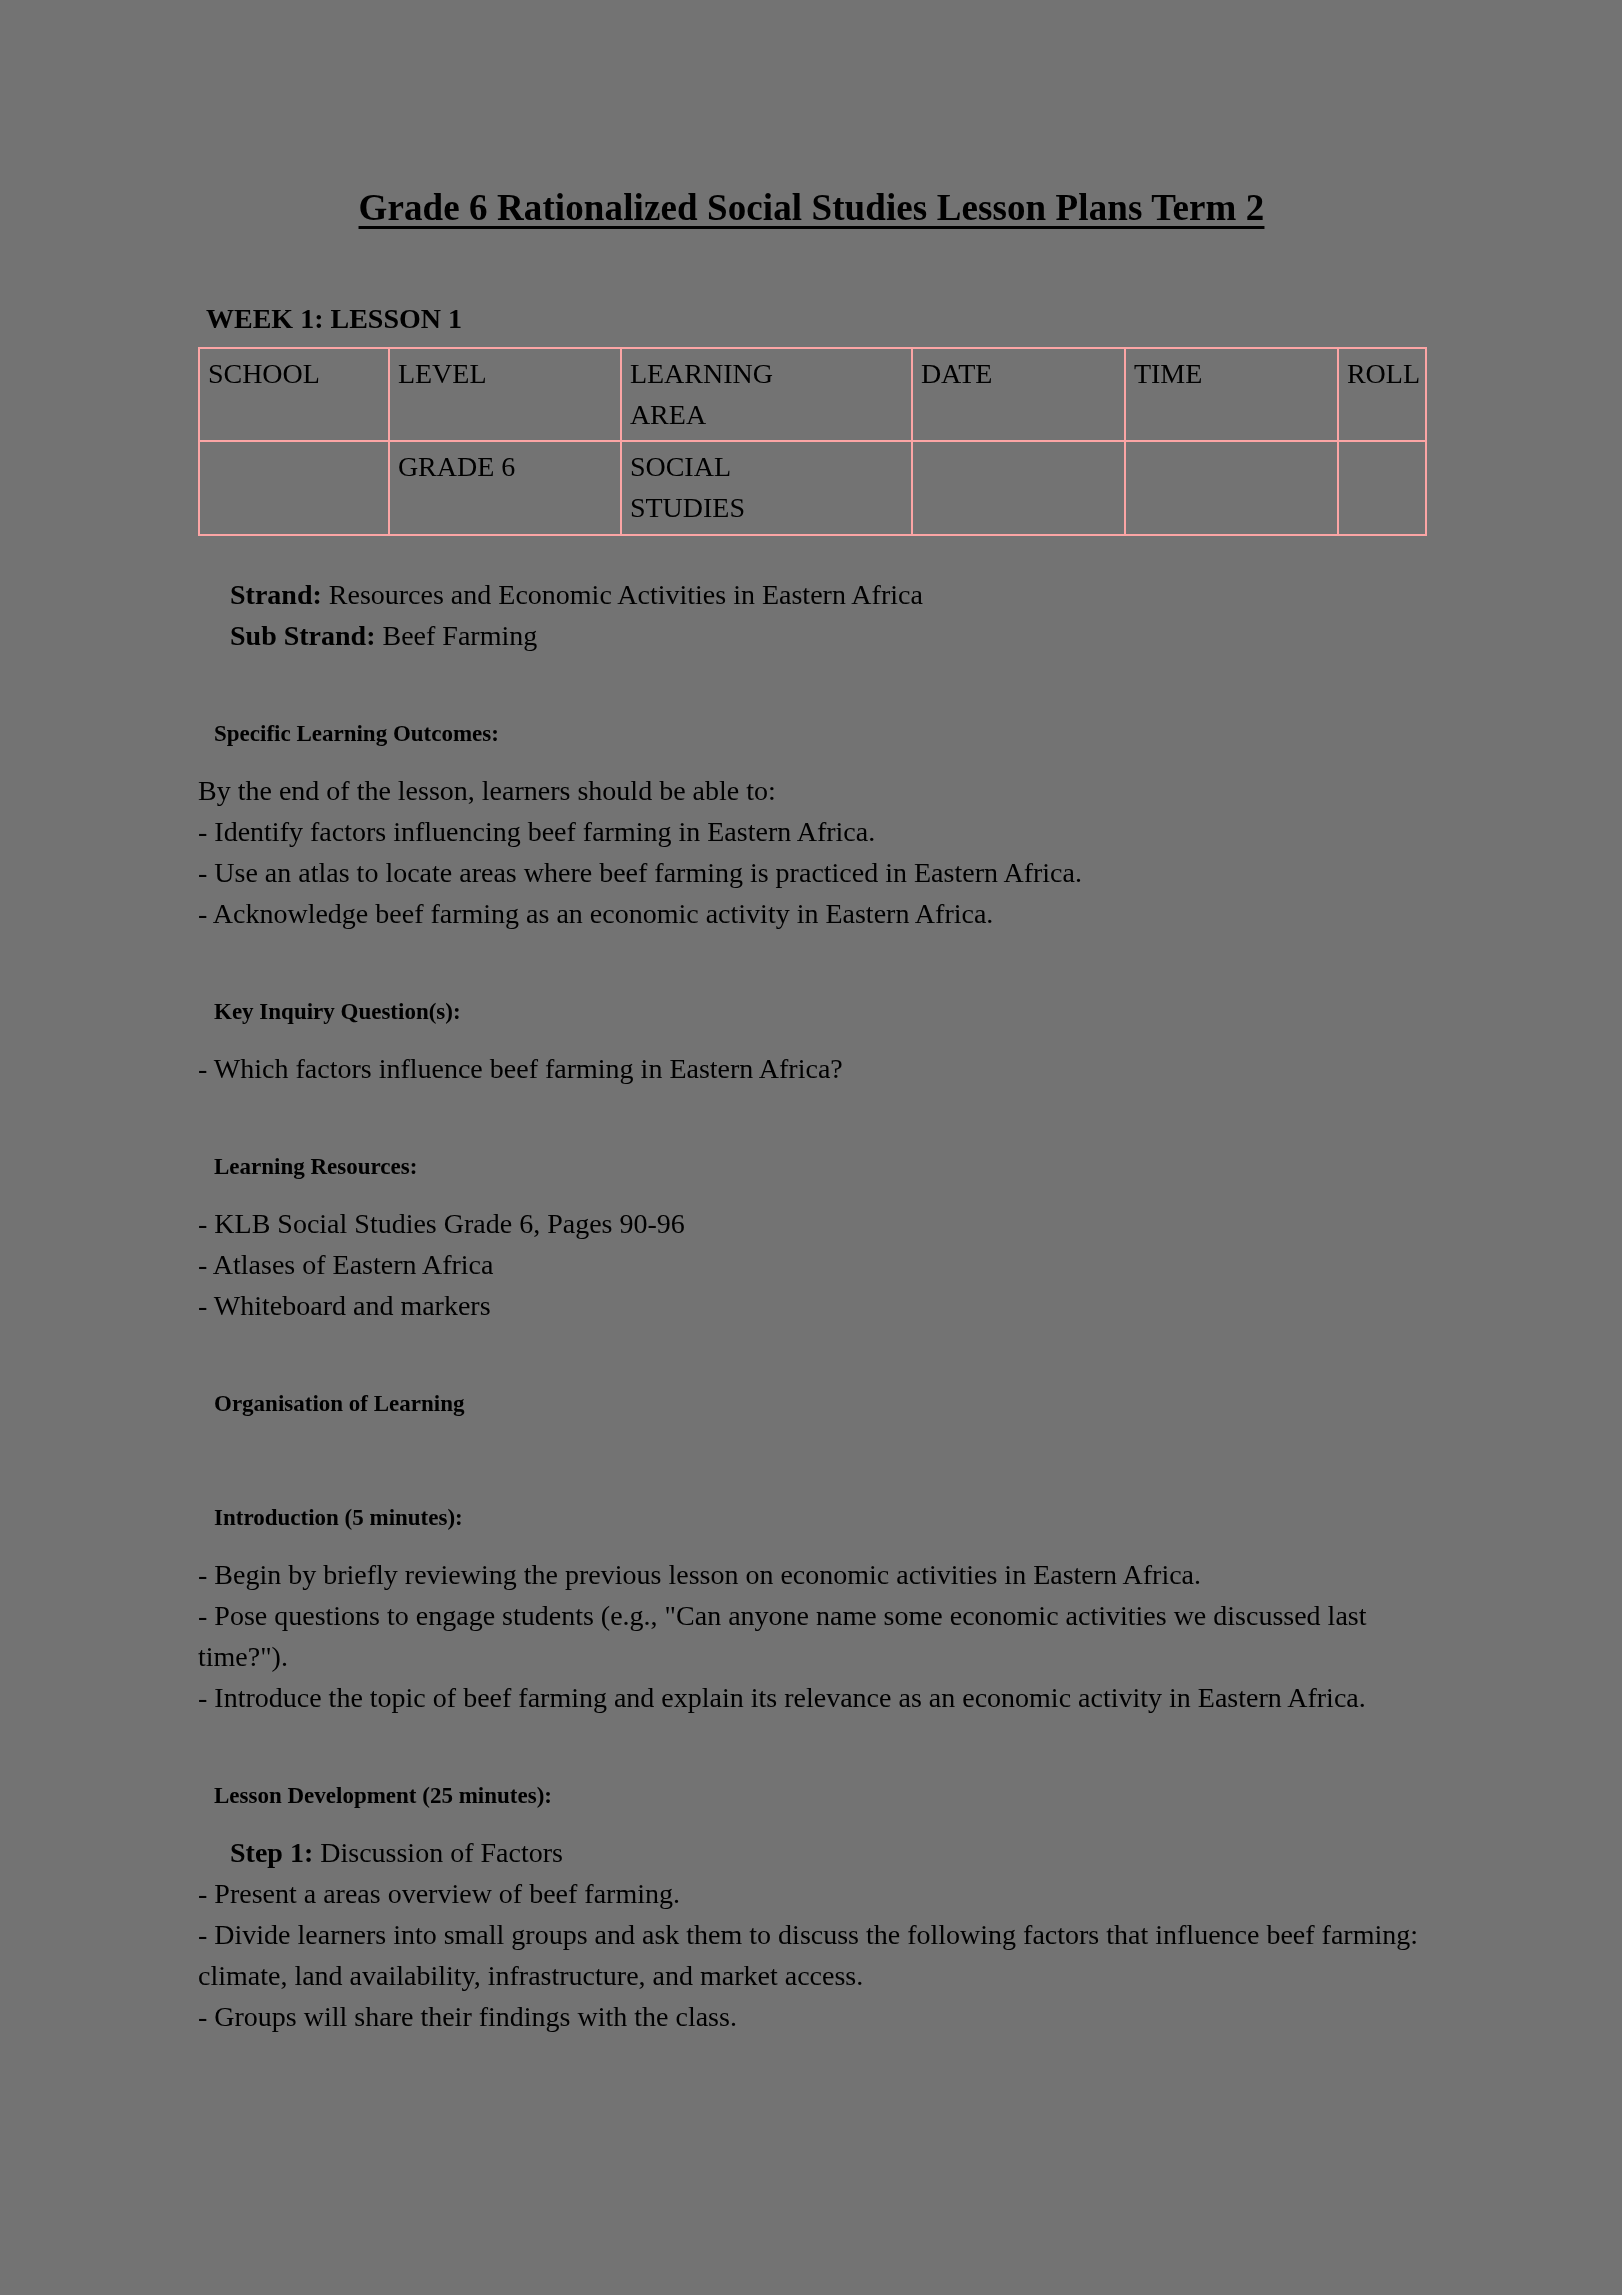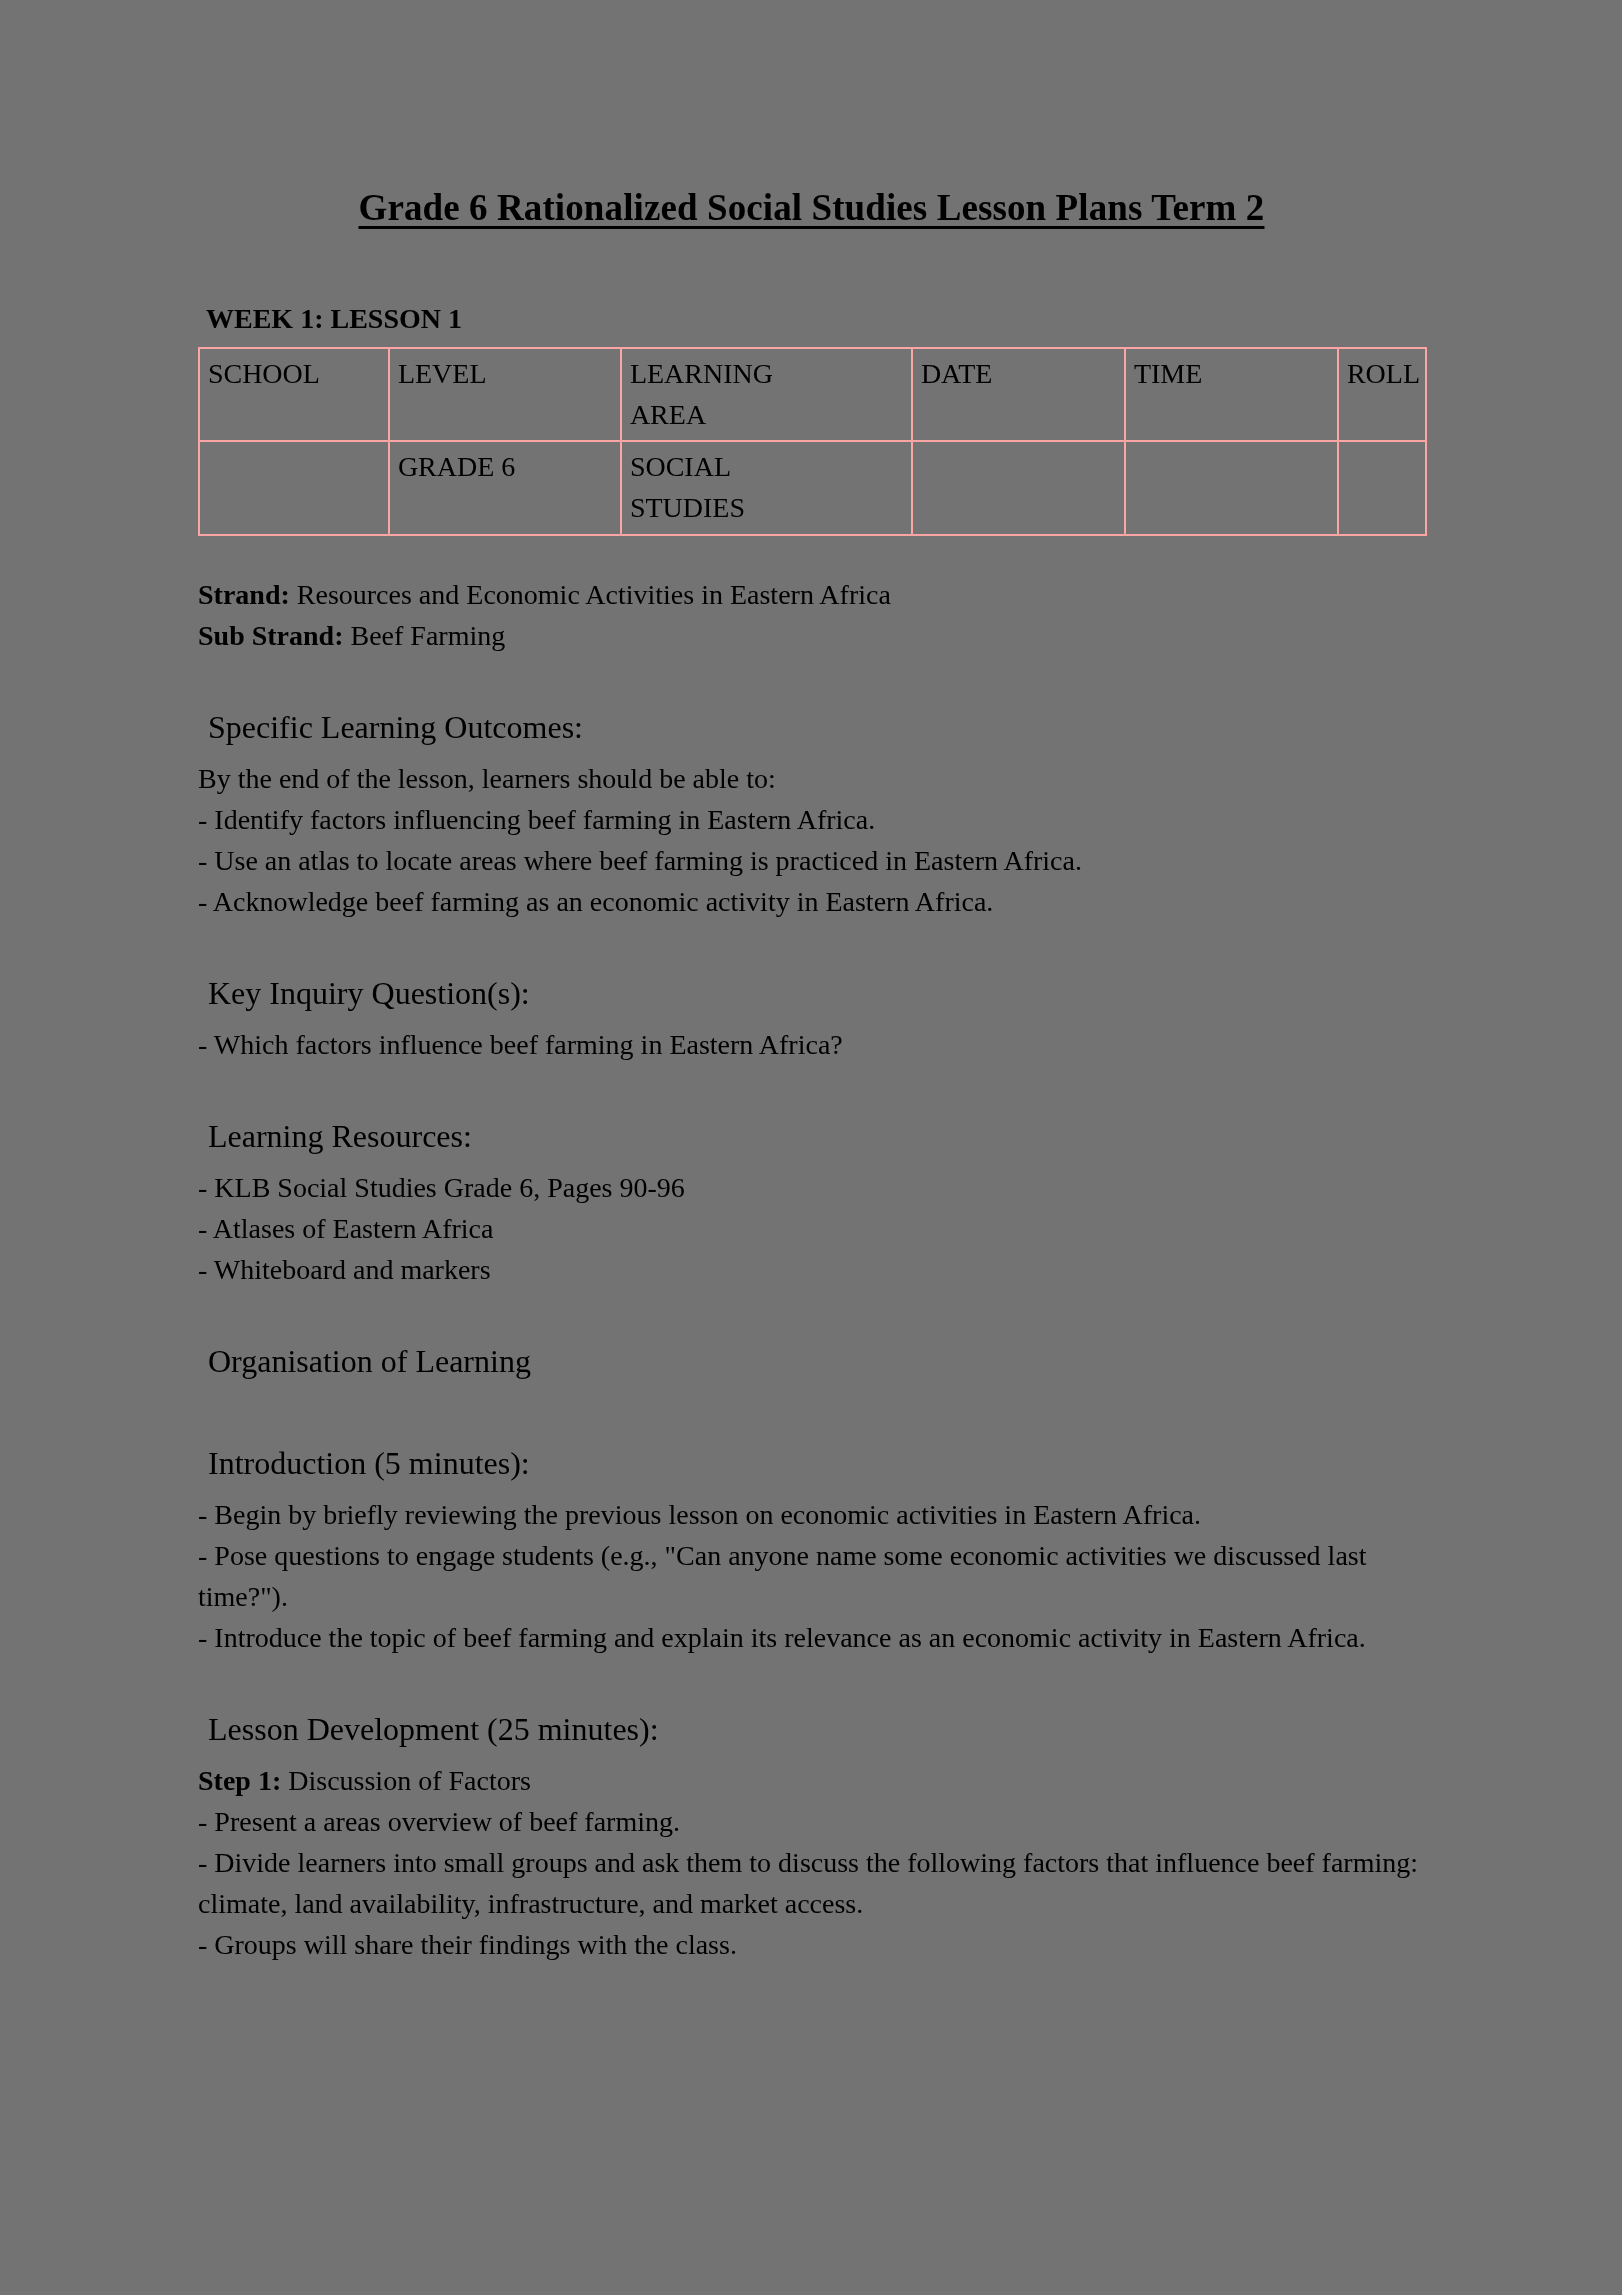--- a/index.html
+++ b/index.html
@@ -47,26 +47,26 @@
     font-size: 28px;
     line-height: 41px;
     margin: 0;
     white-space: normal;
   }
   .para {
     font-size: 28px;
     line-height: 41px;
     margin: 0;
   }
-  .bold { font-weight: bold; }
+  .bold { font-weight: bold; margin-left: 32px; }
   .heading {
-    font-size: 32px;
-    line-height: 41px;
-    font-weight: normal;
-    margin: 10px;
+    font-size: 23px;
+    line-height: 41px;
+    font-weight: bold;
+    margin: 16px;
   }
 
   
   .week-label {
     font-size: 28px;
     line-height: 41px;
     font-weight: bold;
     margin: 8px;
     padding-top: 60px;
   }

